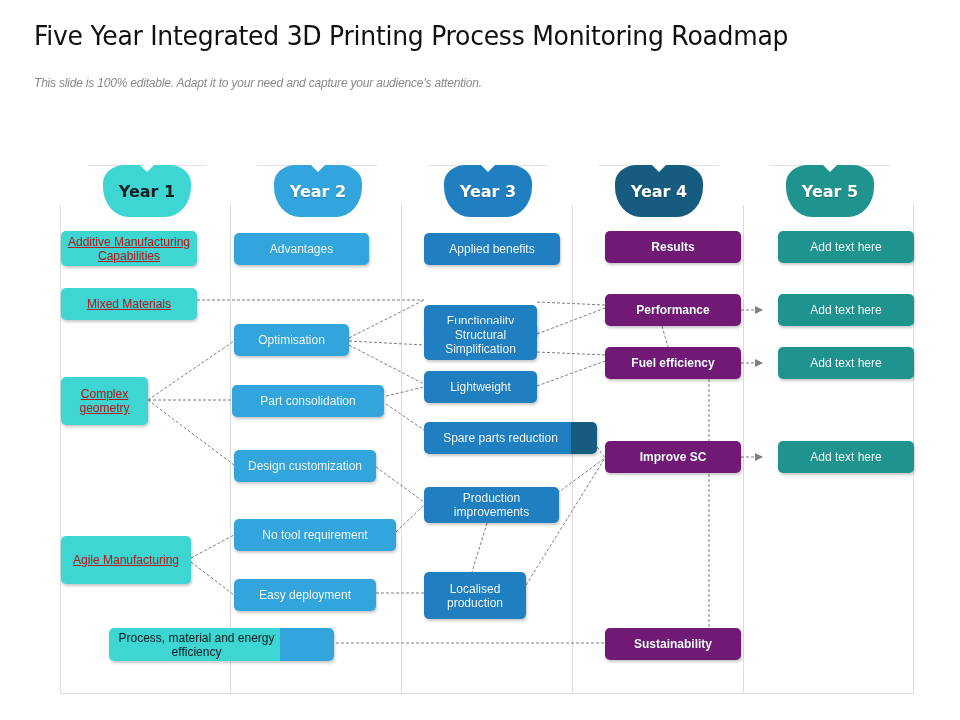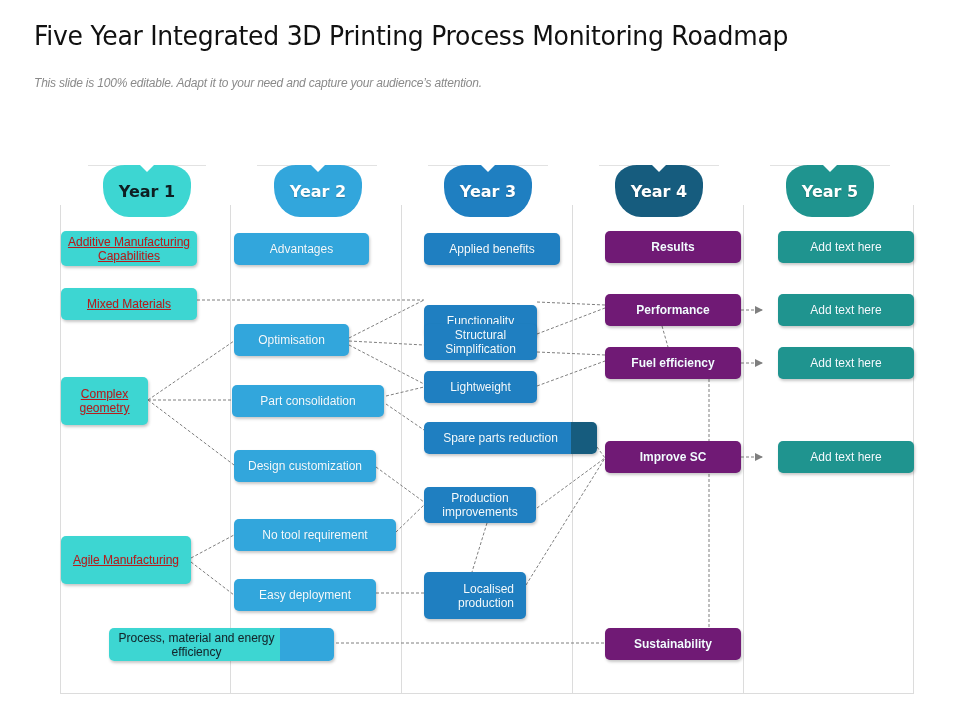--- a/index.html
+++ b/index.html
@@ -148,25 +148,25 @@
   </div>
 <div class="node c3" style="left:424px;top:324px;width:113px;height:36px;">
     <span style="padding:0 6px;">Structural Simplification</span>
   </div>
 <div class="node c3" style="left:424px;top:371px;width:113px;height:32px;">
     <span>Lightweight</span>
   </div>
 <div class="node" style="left:424px;top:422px;width:173px;height:32px;background:linear-gradient(to right,#1f7fc1 0,#1f7fc1 147px,#165c7e 147px);color:#f3fbff;">
     <span style="padding-right:20px;">Spare parts reduction</span>
   </div>
-<div class="node c3" style="left:424px;top:487px;width:112px;height:36px;">
+<div class="node c3" style="left:424px;top:487px;width:135px;height:36px;">
     <span>Production improvements</span>
   </div>
 <div class="node c3" style="left:424px;top:572px;width:102px;height:47px;">
-    <span style="padding:0 8px;text-align:right;">Localised production</span>
+    <span style="padding:0 8px;">Localised production</span>
   </div>
 
 <div class="node c4" style="left:605px;top:231px;width:136px;height:32px;">
     <span>Results</span>
   </div>
 <div class="node c4" style="left:605px;top:294px;width:136px;height:32px;">
     <span>Performance</span>
   </div>
 <div class="node c4" style="left:605px;top:347px;width:136px;height:32px;">
     <span>Fuel efficiency</span>

